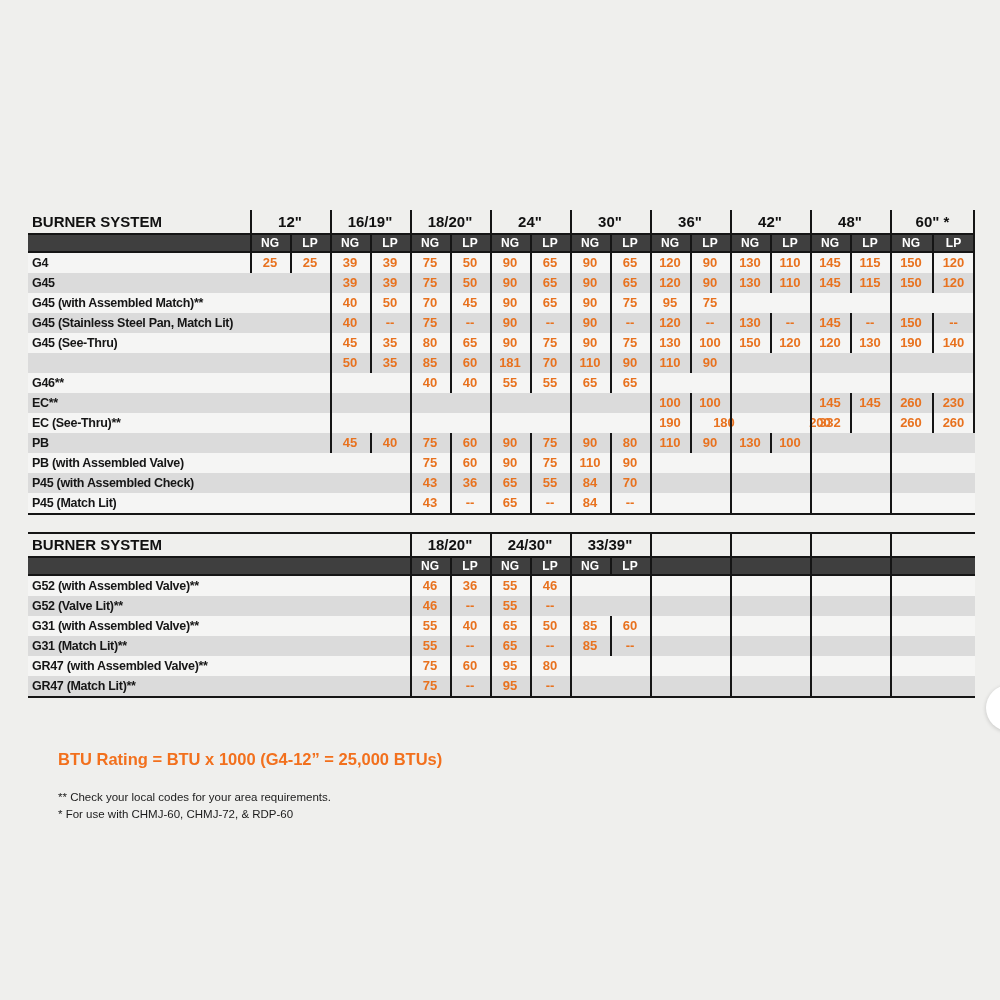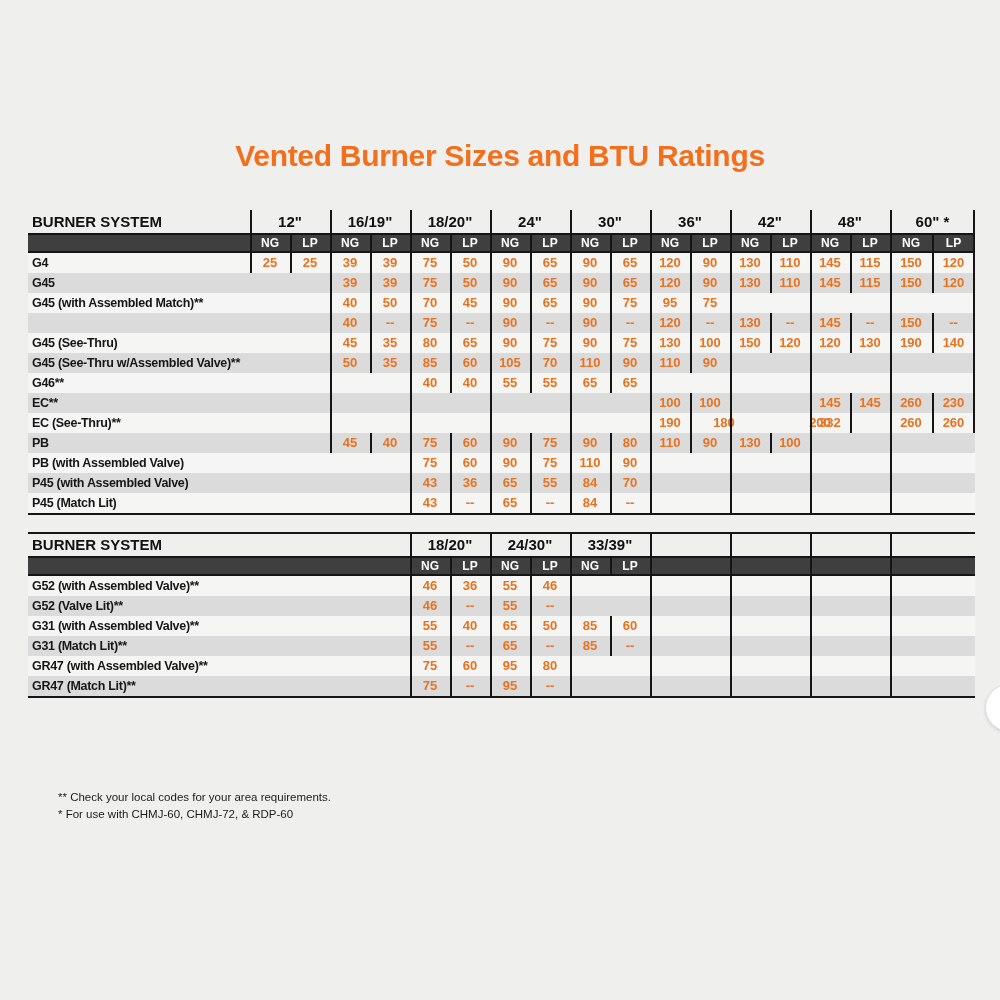--- a/index.html
+++ b/index.html
@@ -31,21 +31,20 @@
             color:var(--accent);white-space:nowrap;}
   .small-note{position:absolute;left:58px;font-size:11.5px;color:#1b1b1b;white-space:nowrap;}
   #note1{top:791px;} #note2{top:808px;}
   .fab{position:absolute;left:986px;top:685px;width:46px;height:46px;border-radius:50%;
        background:#fff;box-shadow:0 1px 4px rgba(0,0,0,.18);z-index:5;}
 </style>
 </head>
 <body>
 
 <div class="page">
-  <div class="title">Vented Burner Sizes and BTU Ratings</div>
 
   <div class="tbl" id="table1" style="height: 303px;">
       <div class="hname" style="top: 0px; left: 4px; height: 23px; line-height: 23px;">BURNER SYSTEM</div>
       <div class="hsize" style="top: 0px; left: 222px; width: 80px; height: 23px; line-height: 23px;">12"</div>
       <div class="hsize" style="top: 0px; left: 302px; width: 80px; height: 23px; line-height: 23px;">16/19"</div>
       <div class="hsize" style="top: 0px; left: 382px; width: 80px; height: 23px; line-height: 23px;">18/20"</div>
       <div class="hsize" style="top: 0px; left: 462px; width: 80px; height: 23px; line-height: 23px;">24"</div>
       <div class="hsize" style="top: 0px; left: 542px; width: 80px; height: 23px; line-height: 23px;">30"</div>
       <div class="hsize" style="top: 0px; left: 622px; width: 80px; height: 23px; line-height: 23px;">36"</div>
       <div class="hsize" style="top: 0px; left: 702px; width: 80px; height: 23px; line-height: 23px;">42"</div>
@@ -145,20 +144,21 @@
       <div class="val" style="top: 83px; left: 462px; width: 40px; height: 20px; line-height: 20px;">90</div>
       <div class="val" style="top: 83px; left: 502px; width: 40px; height: 20px; line-height: 20px;">65</div>
       <div class="mid" style="top: 83px; left: 502px; height: 20px;"></div>
       <div class="val" style="top: 83px; left: 542px; width: 40px; height: 20px; line-height: 20px;">90</div>
       <div class="val" style="top: 83px; left: 582px; width: 40px; height: 20px; line-height: 20px;">75</div>
       <div class="mid" style="top: 83px; left: 582px; height: 20px;"></div>
       <div class="val" style="top: 83px; left: 622px; width: 40px; height: 20px; line-height: 20px;">95</div>
       <div class="val" style="top: 83px; left: 662px; width: 40px; height: 20px; line-height: 20px;">75</div>
       <div class="mid" style="top: 83px; left: 662px; height: 20px;"></div>
       <div class="stripe odd" style="top: 103px; height: 20px;"></div>
+      <div class="bname" style="top: 103px; left: 4px; height: 20px; line-height: 20px;">G45 (Stainless Steel Pan, Match Lit)</div>
       <div class="val" style="top: 103px; left: 302px; width: 40px; height: 20px; line-height: 20px;">40</div>
       <div class="val" style="top: 103px; left: 342px; width: 40px; height: 20px; line-height: 20px;">--</div>
       <div class="mid" style="top: 103px; left: 342px; height: 20px;"></div>
       <div class="val" style="top: 103px; left: 382px; width: 40px; height: 20px; line-height: 20px;">75</div>
       <div class="val" style="top: 103px; left: 422px; width: 40px; height: 20px; line-height: 20px;">--</div>
       <div class="mid" style="top: 103px; left: 422px; height: 20px;"></div>
       <div class="val" style="top: 103px; left: 462px; width: 40px; height: 20px; line-height: 20px;">90</div>
       <div class="val" style="top: 103px; left: 502px; width: 40px; height: 20px; line-height: 20px;">--</div>
       <div class="mid" style="top: 103px; left: 502px; height: 20px;"></div>
       <div class="val" style="top: 103px; left: 542px; width: 40px; height: 20px; line-height: 20px;">90</div>
@@ -196,28 +196,27 @@
       <div class="val" style="top: 123px; left: 702px; width: 40px; height: 20px; line-height: 20px;">150</div>
       <div class="val" style="top: 123px; left: 742px; width: 40px; height: 20px; line-height: 20px;">120</div>
       <div class="mid" style="top: 123px; left: 742px; height: 20px;"></div>
       <div class="val" style="top: 123px; left: 782px; width: 40px; height: 20px; line-height: 20px;">120</div>
       <div class="val" style="top: 123px; left: 822px; width: 40px; height: 20px; line-height: 20px;">130</div>
       <div class="mid" style="top: 123px; left: 822px; height: 20px;"></div>
       <div class="val" style="top: 123px; left: 862px; width: 42px; height: 20px; line-height: 20px;">190</div>
       <div class="val" style="top: 123px; left: 904px; width: 43px; height: 20px; line-height: 20px;">140</div>
       <div class="mid" style="top: 123px; left: 904px; height: 20px;"></div>
       <div class="stripe odd" style="top: 143px; height: 20px;"></div>
-      <div class="bname" style="top: 143px; left: 4px; height: 20px; line-height: 20px;">G45 (See-Thru w/Assembled Valve)**</div>
       <div class="val" style="top: 143px; left: 302px; width: 40px; height: 20px; line-height: 20px;">50</div>
       <div class="val" style="top: 143px; left: 342px; width: 40px; height: 20px; line-height: 20px;">35</div>
       <div class="mid" style="top: 143px; left: 342px; height: 20px;"></div>
       <div class="val" style="top: 143px; left: 382px; width: 40px; height: 20px; line-height: 20px;">85</div>
       <div class="val" style="top: 143px; left: 422px; width: 40px; height: 20px; line-height: 20px;">60</div>
       <div class="mid" style="top: 143px; left: 422px; height: 20px;"></div>
-      <div class="val" style="top: 143px; left: 462px; width: 40px; height: 20px; line-height: 20px;">105</div>
+      <div class="val" style="top: 143px; left: 462px; width: 40px; height: 20px; line-height: 20px;">181</div>
       <div class="val" style="top: 143px; left: 502px; width: 40px; height: 20px; line-height: 20px;">70</div>
       <div class="mid" style="top: 143px; left: 502px; height: 20px;"></div>
       <div class="val" style="top: 143px; left: 542px; width: 40px; height: 20px; line-height: 20px;">110</div>
       <div class="val" style="top: 143px; left: 582px; width: 40px; height: 20px; line-height: 20px;">90</div>
       <div class="mid" style="top: 143px; left: 582px; height: 20px;"></div>
       <div class="val" style="top: 143px; left: 622px; width: 40px; height: 20px; line-height: 20px;">110</div>
       <div class="val" style="top: 143px; left: 662px; width: 40px; height: 20px; line-height: 20px;">90</div>
       <div class="mid" style="top: 143px; left: 662px; height: 20px;"></div>
       <div class="stripe" style="top: 163px; height: 20px;"></div>
       <div class="bname" style="top: 163px; left: 4px; height: 20px; line-height: 20px;">G46**</div>
@@ -277,21 +276,21 @@
       <div class="val" style="top: 243px; left: 382px; width: 40px; height: 20px; line-height: 20px;">75</div>
       <div class="val" style="top: 243px; left: 422px; width: 40px; height: 20px; line-height: 20px;">60</div>
       <div class="mid" style="top: 243px; left: 422px; height: 20px;"></div>
       <div class="val" style="top: 243px; left: 462px; width: 40px; height: 20px; line-height: 20px;">90</div>
       <div class="val" style="top: 243px; left: 502px; width: 40px; height: 20px; line-height: 20px;">75</div>
       <div class="mid" style="top: 243px; left: 502px; height: 20px;"></div>
       <div class="val" style="top: 243px; left: 542px; width: 40px; height: 20px; line-height: 20px;">110</div>
       <div class="val" style="top: 243px; left: 582px; width: 40px; height: 20px; line-height: 20px;">90</div>
       <div class="mid" style="top: 243px; left: 582px; height: 20px;"></div>
       <div class="stripe odd" style="top: 263px; height: 20px;"></div>
-      <div class="bname" style="top: 263px; left: 4px; height: 20px; line-height: 20px;">P45 (with Assembled Valve)</div>
+      <div class="bname" style="top: 263px; left: 4px; height: 20px; line-height: 20px;">P45 (with Assembled Check)</div>
       <div class="val" style="top: 263px; left: 382px; width: 40px; height: 20px; line-height: 20px;">43</div>
       <div class="val" style="top: 263px; left: 422px; width: 40px; height: 20px; line-height: 20px;">36</div>
       <div class="mid" style="top: 263px; left: 422px; height: 20px;"></div>
       <div class="val" style="top: 263px; left: 462px; width: 40px; height: 20px; line-height: 20px;">65</div>
       <div class="val" style="top: 263px; left: 502px; width: 40px; height: 20px; line-height: 20px;">55</div>
       <div class="mid" style="top: 263px; left: 502px; height: 20px;"></div>
       <div class="val" style="top: 263px; left: 542px; width: 40px; height: 20px; line-height: 20px;">84</div>
       <div class="val" style="top: 263px; left: 582px; width: 40px; height: 20px; line-height: 20px;">70</div>
       <div class="mid" style="top: 263px; left: 582px; height: 20px;"></div>
       <div class="stripe" style="top: 283px; height: 20px;"></div>
@@ -387,17 +386,18 @@
       <div class="mid" style="top: 142px; left: 502px; height: 20px;"></div>
       <div class="vline" style="left: 382px; top: 0px; height: 162px;"></div>
       <div class="vline" style="left: 462px; top: 0px; height: 162px;"></div>
       <div class="vline" style="left: 542px; top: 0px; height: 162px;"></div>
       <div class="vline" style="left: 622px; top: 0px; height: 162px;"></div>
       <div class="vline" style="left: 702px; top: 0px; height: 162px;"></div>
       <div class="vline" style="left: 782px; top: 0px; height: 162px;"></div>
       <div class="vline" style="left: 862px; top: 0px; height: 162px;"></div>
     </div>
 
+  <div class="btu-note">BTU Rating = BTU x 1000 (G4-12” = 25,000 BTUs)</div>
   <div class="small-note" id="note1">** Check your local codes for your area requirements.</div>
   <div class="small-note" id="note2">* For use with CHMJ-60, CHMJ-72, &amp; RDP-60</div>
 
   <div class="fab"></div>
 </div>
 
 </body></html>

